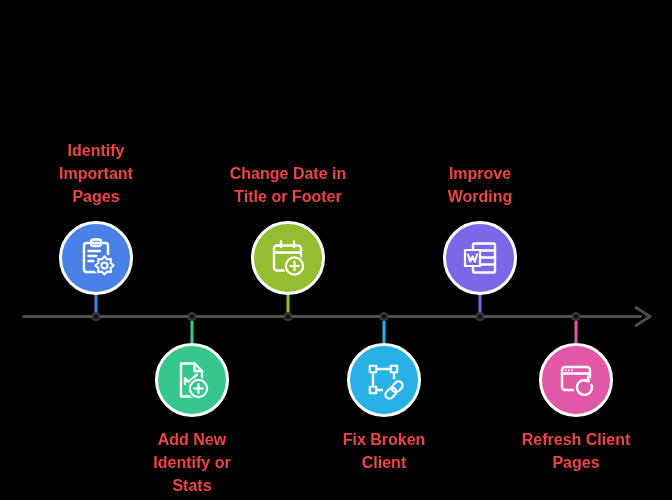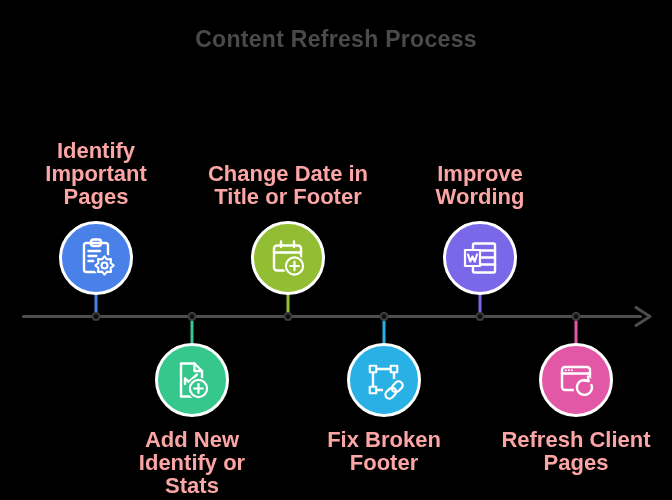--- a/index.html
+++ b/index.html
@@ -12,21 +12,21 @@
     font-size:23px;font-weight:bold;color:#4a4a4c;letter-spacing:.3px;
   }
   .timeline-line{
     position:absolute;top:315px;left:22px;width:620px;height:3px;
     background:#4d4d4d;border-radius:2px;z-index:2;
   }
   .arrowhead{position:absolute;top:304px;left:632px;z-index:2;}
   .milestone{position:absolute;top:0;width:0;height:500px;}
   .m-label{
     position:absolute;left:0;transform:translateX(-50%);width:184px;
-    text-align:center;font-size:22px;font-weight:600;color:#fca5a5;
+    text-align:center;font-size:16px;font-weight:600;color:#ef4444;
     line-height:23px;white-space:pre-line;
   }
   .milestone.top .m-label{bottom:292px;}
   .milestone.bottom .m-label{top:428px;}
   .connector{
     position:absolute;left:0;transform:translateX(-50%);width:3px;z-index:1;
   }
   .milestone.top .connector{top:294px;height:24px;}
   .milestone.bottom .connector{top:316px;height:28px;}
   .dot{
@@ -42,21 +42,20 @@
   }
   .milestone.top .bubble{top:221px;}
   .milestone.bottom .bubble{top:343px;}
   .bubble svg{display:block;}
 </style>
 </head>
 <body>
 
 <div class="canvas">
 
-  <div class="title" style="color: rgb(74, 74, 76);">Content Refresh Process</div>
 
   <div class="timeline-line" style="background-color: rgb(77, 77, 77);"></div>
   <svg class="arrowhead" width="22" height="25" viewBox="0 0 22 25" fill="none" stroke="#4d4d4d" stroke-width="3" stroke-linecap="round" stroke-linejoin="round">
     <polyline points="4,3.5 18,12.5 4,21.5"></polyline>
   </svg>
 
   <div class="milestone top" style="left:96px">
     <div class="m-label">Identify
 Important
 Pages</div>
@@ -109,21 +108,21 @@
         <circle cx="29.5" cy="31" r="11" fill="currentColor" stroke="none"></circle>
         <circle cx="29.5" cy="31" r="8.6" stroke-width="2.2"></circle>
         <path d="M29.5 26.7 v8.6" stroke-width="2.2"></path>
         <path d="M25.2 31 h8.6" stroke-width="2.2"></path>
       </svg>
     </div>
   </div>
 
   <div class="milestone bottom" style="left:384px">
     <div class="m-label">Fix Broken
-Footer</div>
+Client</div>
     <div class="connector" style="background-color: rgb(41, 177, 230);"></div>
     <div class="dot"></div>
     <div class="bubble" style="color: rgb(41, 177, 230);">
       <svg width="46" height="46" viewBox="0 0 46 46" fill="none" stroke="#fff" stroke-width="2.4" stroke-linecap="round" stroke-linejoin="round">
         <rect x="12" y="12" width="21" height="21"></rect>
         <rect x="8.75" y="8.75" width="6.5" height="6.5" fill="currentColor" stroke-width="2.1"></rect>
         <rect x="29.75" y="8.75" width="6.5" height="6.5" fill="currentColor" stroke-width="2.1"></rect>
         <rect x="8.75" y="29.75" width="6.5" height="6.5" fill="currentColor" stroke-width="2.1"></rect>
         <circle cx="33" cy="33" r="11" fill="currentColor" stroke="none"></circle>
         <g transform="rotate(-45 33 33)" stroke-width="2.2">

